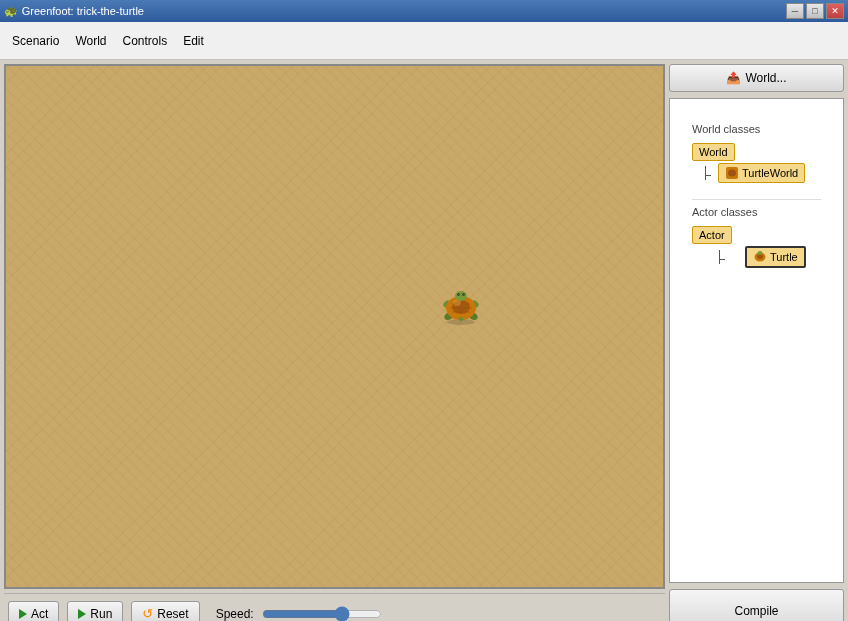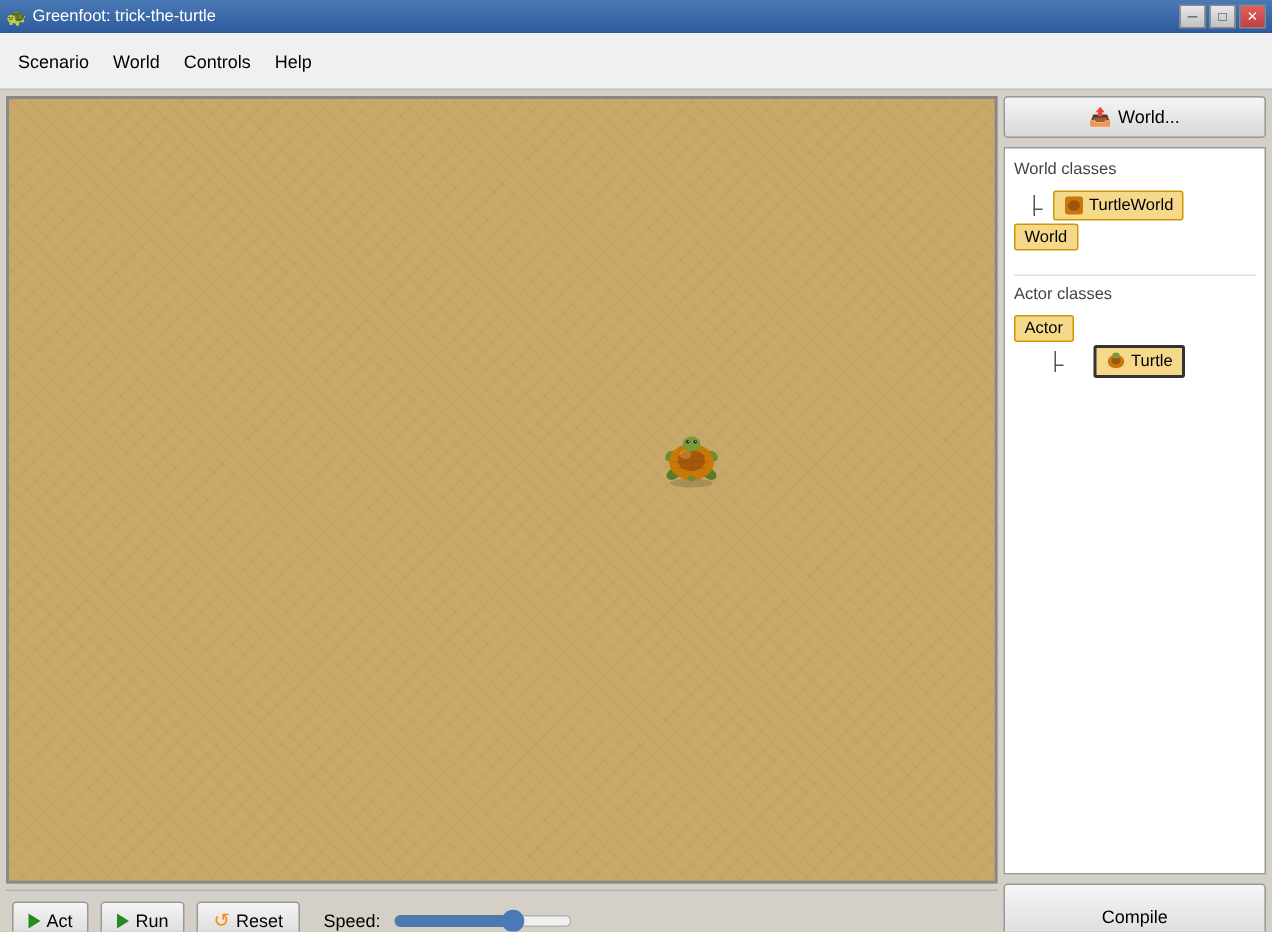--- a/index.html
+++ b/index.html
@@ -180,21 +180,21 @@
       justify-content: center;
       gap: 4px;
       font-size: 12px;
     }
 
     
     #classes-area {
       flex: 1;
       background: white;
       border: 1px solid #999;
-      padding: 6px;
+      padding: 22px;
       display: flex;
       flex-direction: column;
       gap: 0;
     }
 
     .class-group-label {
       font-size: 11px;
       color: #444;
       margin-bottom: 6px;
       margin-top: 2px;
@@ -291,21 +291,21 @@
     <div class="tb-btn">─</div>
     <div class="tb-btn">□</div>
     <div class="tb-btn close-btn">✕</div>
   </div>
 </div>
 
 <div id="menu-bar">
   <div class="menu-item">Scenario</div>
   <div class="menu-item">World</div>
   <div class="menu-item">Controls</div>
-  <div class="menu-item">Help</div>
+  <div class="menu-item">Edit</div>
 </div>
 
 <div id="main">
 
   <div id="canvas-area">
     <div id="world-canvas">
 
       <div id="turtle">
         <svg viewBox="0 0 50 40" width="50" height="40" xmlns="http://www.w3.org/2000/svg">
 
@@ -362,36 +362,36 @@
     <button id="share-btn">
       <span>📤</span>
       <span>World...</span>
     </button>
 
     <div id="classes-area">
 
       <div class="class-group-label">World classes</div>
       <div class="class-hierarchy">
         <div class="tree-row">
+          <div class="class-node">
+            <span>World</span>
+          </div>
+        </div>
+        <div class="tree-row">
           <div class="tree-indent">
             <span class="tree-arrow"></span>
             <div class="class-node">
               <span class="class-node-img">
                 <svg viewBox="0 0 14 14" width="14" height="14">
                   <rect x="1" y="1" width="12" height="12" rx="2" fill="#c8780a"></rect>
                   <ellipse cx="7" cy="7" rx="4" ry="3.5" fill="#8B4513" opacity="0.7"></ellipse>
                 </svg>
               </span>
               <span>TurtleWorld</span>
             </div>
-          </div>
-        </div>
-        <div class="tree-row">
-          <div class="class-node">
-            <span>World</span>
           </div>
         </div>
       </div>
 
       <div class="section-divider"></div>
 
       <div class="class-group-label">Actor classes</div>
       <div class="class-hierarchy">
         <div class="tree-row">
           <div class="class-node">

